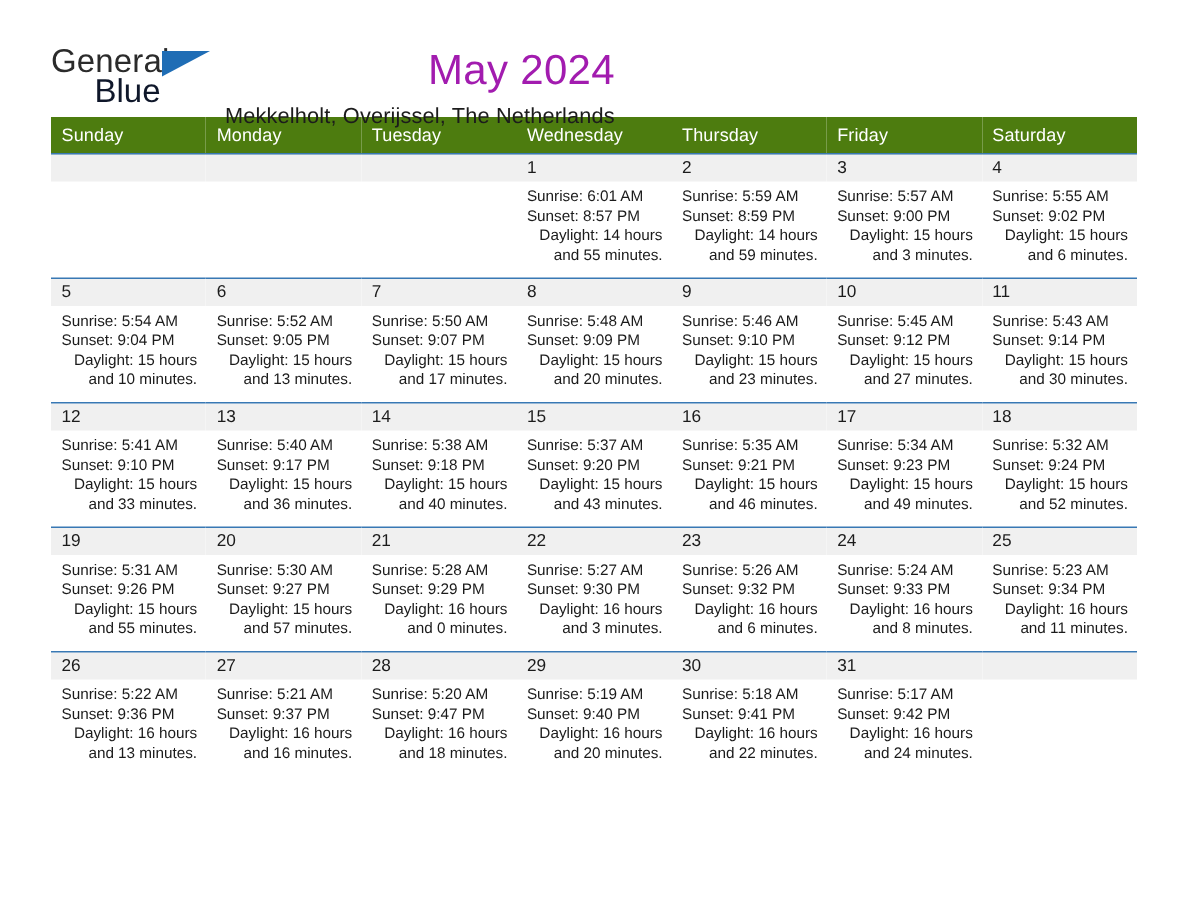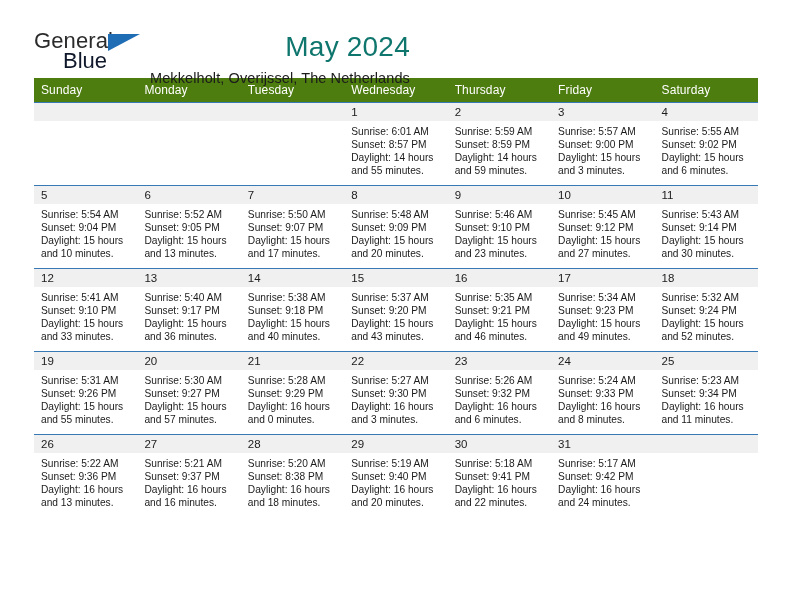--- a/index.html
+++ b/index.html
@@ -62,21 +62,21 @@
     font-size: 22px;
     color: #0f172a;
   }
   .titles {
     text-align: right;
     padding-top: 2px;
   }
   .month-title {
     font-size: 28px;
     font-weight: normal;
-    color: #0f766e;
+    color: #a21caf;
     line-height: 1.05;
     letter-spacing: .2px;
   }
   .location-title {
     font-size: 14.5px;
     color: #1c1c1c;
     margin-top: 9px;
     letter-spacing: .1px;
   }
 
@@ -123,20 +123,21 @@
     padding: 4px 6px 0 7px;
     font-size: 10.2px;
     line-height: 13.1px;
     color: #1b1b1b;
   }
   .cell-body div {
     white-space: nowrap;
   }
   .cell-body .wrap {
     white-space: normal;
+    text-align: right;
   }
 </style>
 </head>
 <body>
 
 <div class="page">
 
   <div class="header">
 
     <div class="logo">
@@ -396,21 +397,21 @@
             <div class="cell-body">
               <div>Sunrise: 5:21 AM</div>
               <div>Sunset: 9:37 PM</div>
               <div class="wrap">Daylight: 16 hours and 16 minutes.</div>
             </div>
           </td>
           <td>
             <div class="daynum-band">28</div>
             <div class="cell-body">
               <div>Sunrise: 5:20 AM</div>
-              <div>Sunset: 8:38 PM</div>
+              <div>Sunset: 9:47 PM</div>
               <div class="wrap">Daylight: 16 hours and 18 minutes.</div>
             </div>
           </td>
           <td>
             <div class="daynum-band">29</div>
             <div class="cell-body">
               <div>Sunrise: 5:19 AM</div>
               <div>Sunset: 9:40 PM</div>
               <div class="wrap">Daylight: 16 hours and 20 minutes.</div>
             </div>

